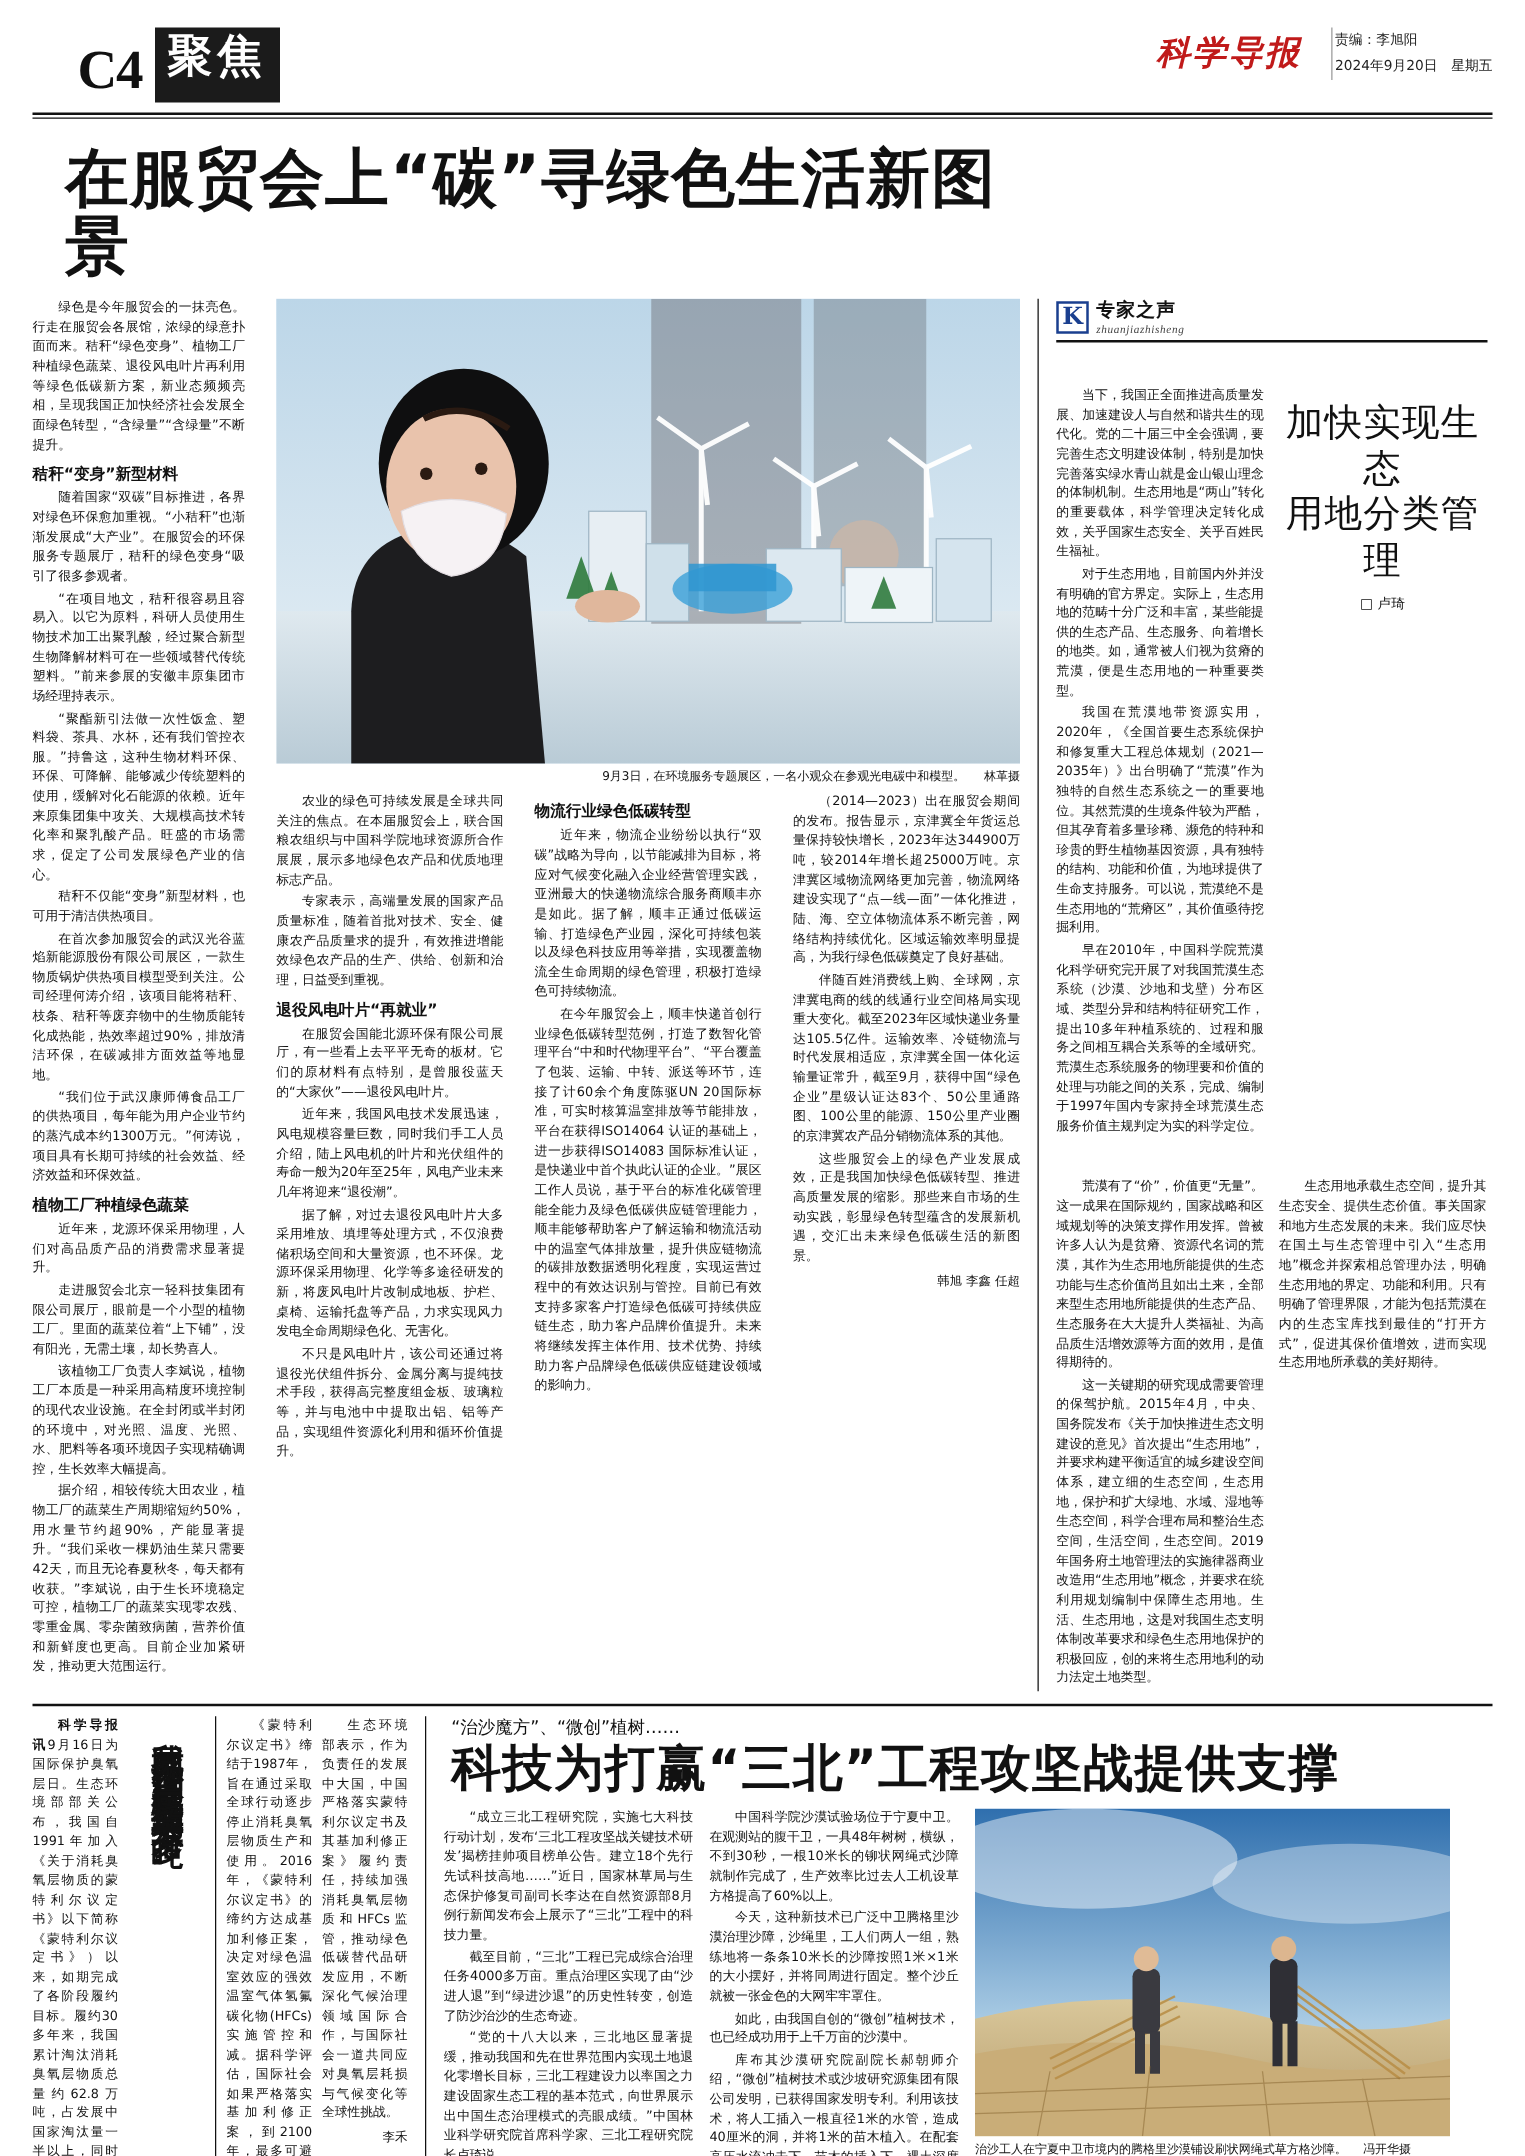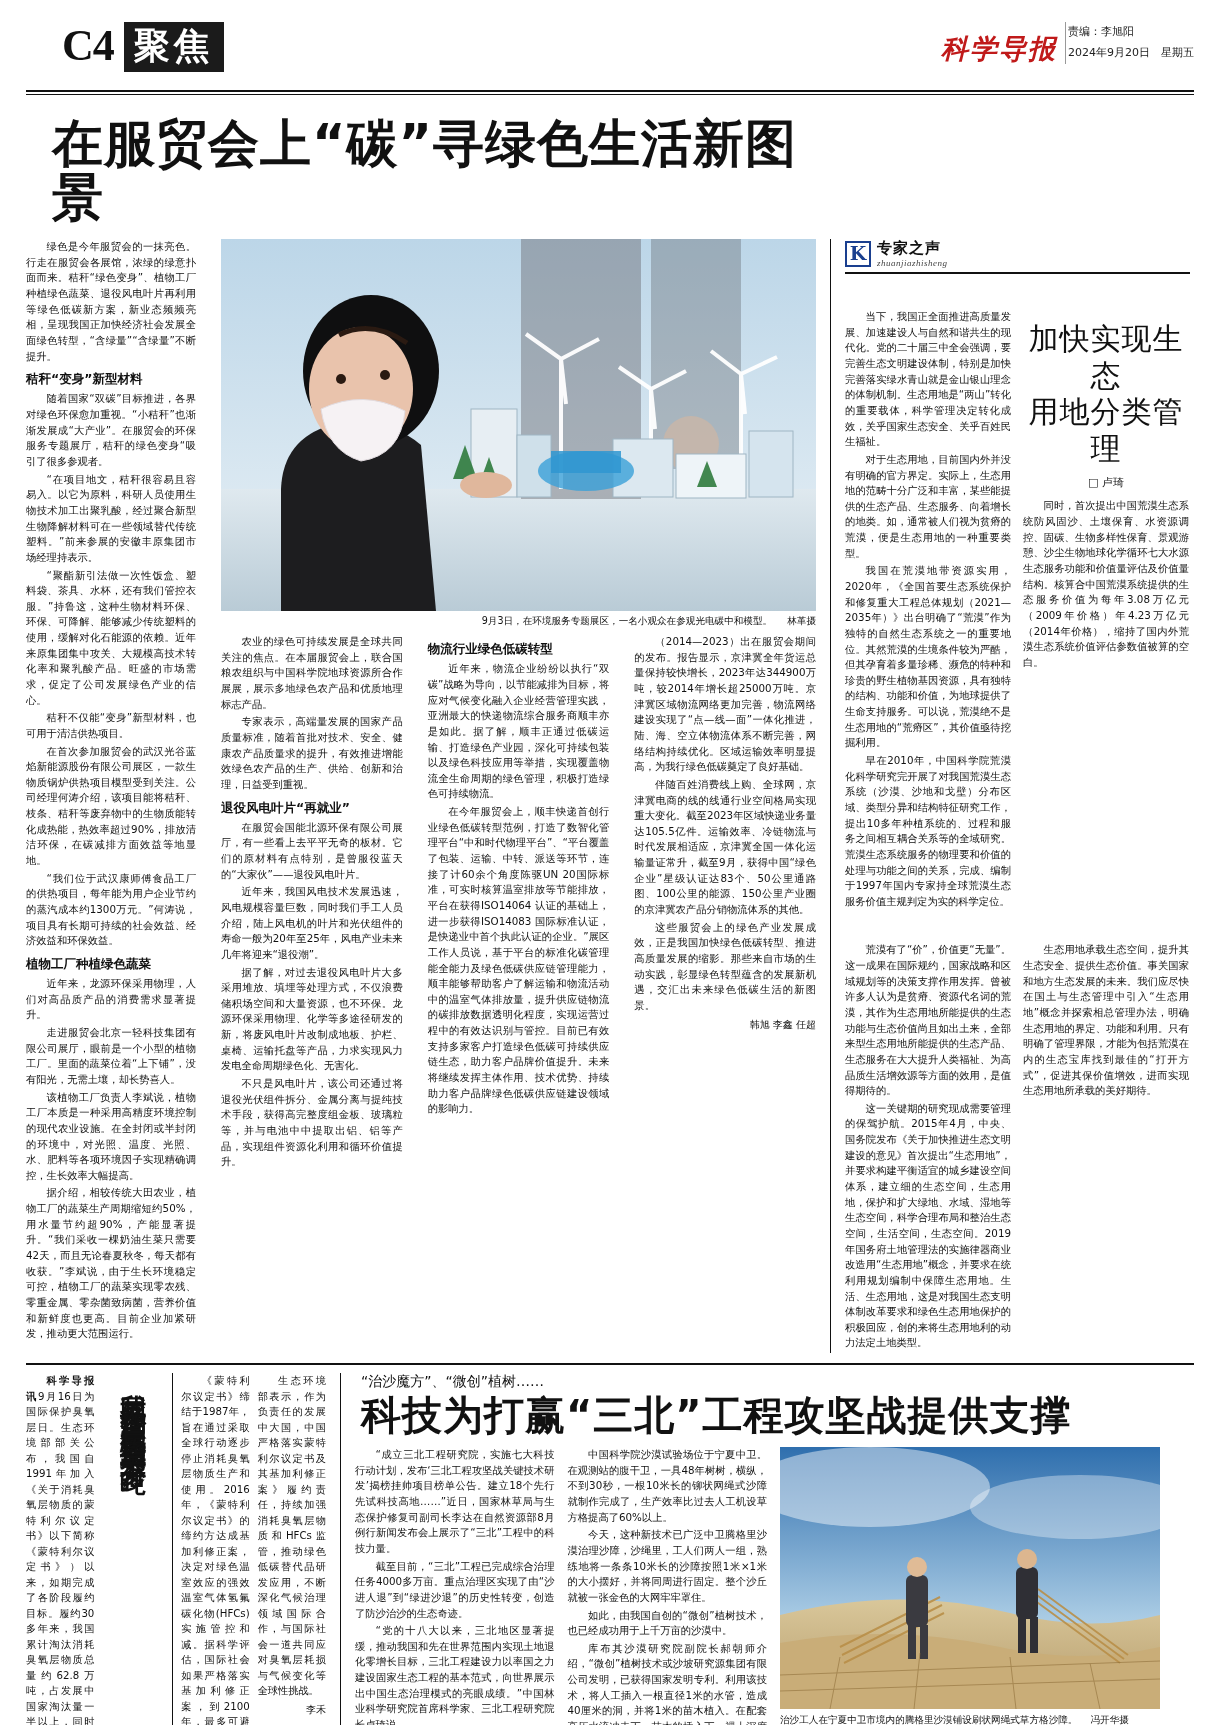--- a/index.html
+++ b/index.html
@@ -36,25 +36,25 @@
     padding-bottom: 4px;
     margin-left: 36px;
   }
   .section-badge {
     background:#1b1b1b;
     color:#fff;
     font-family:"DejaVu Sans","Liberation Sans",sans-serif;
     font-weight:bold;
     font-size: 36px;
     line-height:1;
-    padding: 6px 10px 8px 10px;
+    padding: 6px 10px 18px 10px;
     letter-spacing: 4px;
     position:relative;
   }
-  .mh-right { display:flex; align-items:flex-end; gap:0px; }
+  .mh-right { display:flex; align-items:center; gap:16px; }
   .brandname {
     font-family:"DejaVu Serif","Liberation Serif",serif;
     font-weight:bold;
     font-size: 27px;
     color:#c01a1a;
     letter-spacing: 2px;
     padding-right:8px;
     line-height: 1.1;
     font-style: italic;
   }
@@ -393,21 +393,20 @@
         <div class="expert-col">
           <p>当下，我国正全面推进高质量发展、加速建设人与自然和谐共生的现代化。党的二十届三中全会强调，要完善生态文明建设体制，特别是加快完善落实绿水青山就是金山银山理念的体制机制。生态用地是“两山”转化的重要载体，科学管理决定转化成效，关乎国家生态安全、关乎百姓民生福祉。</p>
           <p>对于生态用地，目前国内外并没有明确的官方界定。实际上，生态用地的范畴十分广泛和丰富，某些能提供的生态产品、生态服务、向着增长的地类。如，通常被人们视为贫瘠的荒漠，便是生态用地的一种重要类型。</p>
           <p>我国在荒漠地带资源实用，2020年，《全国首要生态系统保护和修复重大工程总体规划（2021—2035年）》出台明确了“荒漠”作为独特的自然生态系统之一的重要地位。其然荒漠的生境条件较为严酷，但其孕育着多量珍稀、濒危的特种和珍贵的野生植物基因资源，具有独特的结构、功能和价值，为地球提供了生命支持服务。可以说，荒漠绝不是生态用地的“荒瘠区”，其价值亟待挖掘利用。</p>
           <p>早在2010年，中国科学院荒漠化科学研究完开展了对我国荒漠生态系统（沙漠、沙地和戈壁）分布区域、类型分异和结构特征研究工作，提出10多年种植系统的、过程和服务之间相互耦合关系等的全域研究。荒漠生态系统服务的物理要和价值的处理与功能之间的关系，完成、编制于1997年国内专家持全球荒漠生态服务价值主规判定为实的科学定位。</p>
         </div>
         <div class="expert-col">
           <div class="expert-headline" style="white-space:pre-line">加快实现生态
 用地分类管理</div>
           <div class="expert-author">□ 卢琦</div>
-          <p>同时，首次提出中国荒漠生态系统防风固沙、土壤保育、水资源调控、固碳、生物多样性保育、景观游憩、沙尘生物地球化学循环七大水源生态服务功能和价值量评估及价值量结构。核算合中国荒漠系统提供的生态服务价值为每年3.08万亿元（2009年价格）年4.23万亿元（2014年价格），缩持了国内外荒漠生态系统价值评估参数值被算的空白。</p>
         </div>
       </div>
 
       <div class="expert-cols" style="margin-top:2px">
         <div class="expert-col">
           <p>荒漠有了“价”，价值更“无量”。这一成果在国际规约，国家战略和区域规划等的决策支撑作用发挥。曾被许多人认为是贫瘠、资源代名词的荒漠，其作为生态用地所能提供的生态功能与生态价值尚且如出土来，全部来型生态用地所能提供的生态产品、生态服务在大大提升人类福祉、为高品质生活增效源等方面的效用，是值得期待的。</p>
           <p>这一关键期的研究现成需要管理的保驾护航。2015年4月，中央、国务院发布《关于加快推进生态文明建设的意见》首次提出“生态用地”，并要求构建平衡适宜的城乡建设空间体系，建立细的生态空间，生态用地，保护和扩大绿地、水域、湿地等生态空间，科学合理布局和整治生态空间，生活空间，生态空间。2019年国务府土地管理法的实施律器商业改造用“生态用地”概念，并要求在统利用规划编制中保障生态用地。生活、生态用地，这是对我国生态支明体制改革要求和绿色生态用地保护的积极回应，创的来将生态用地利的动力法定土地类型。</p>
         </div>
         <div class="expert-col">
           <p>生态用地承载生态空间，提升其生态安全、提供生态价值。事关国家和地方生态发展的未来。我们应尽快在国土与生态管理中引入“生态用地”概念并探索相总管理办法，明确生态用地的界定、功能和利用。只有明确了管理界限，才能为包括荒漠在内的生态宝库找到最佳的“打开方式”，促进其保价值增效，进而实现生态用地所承载的美好期待。</p>

